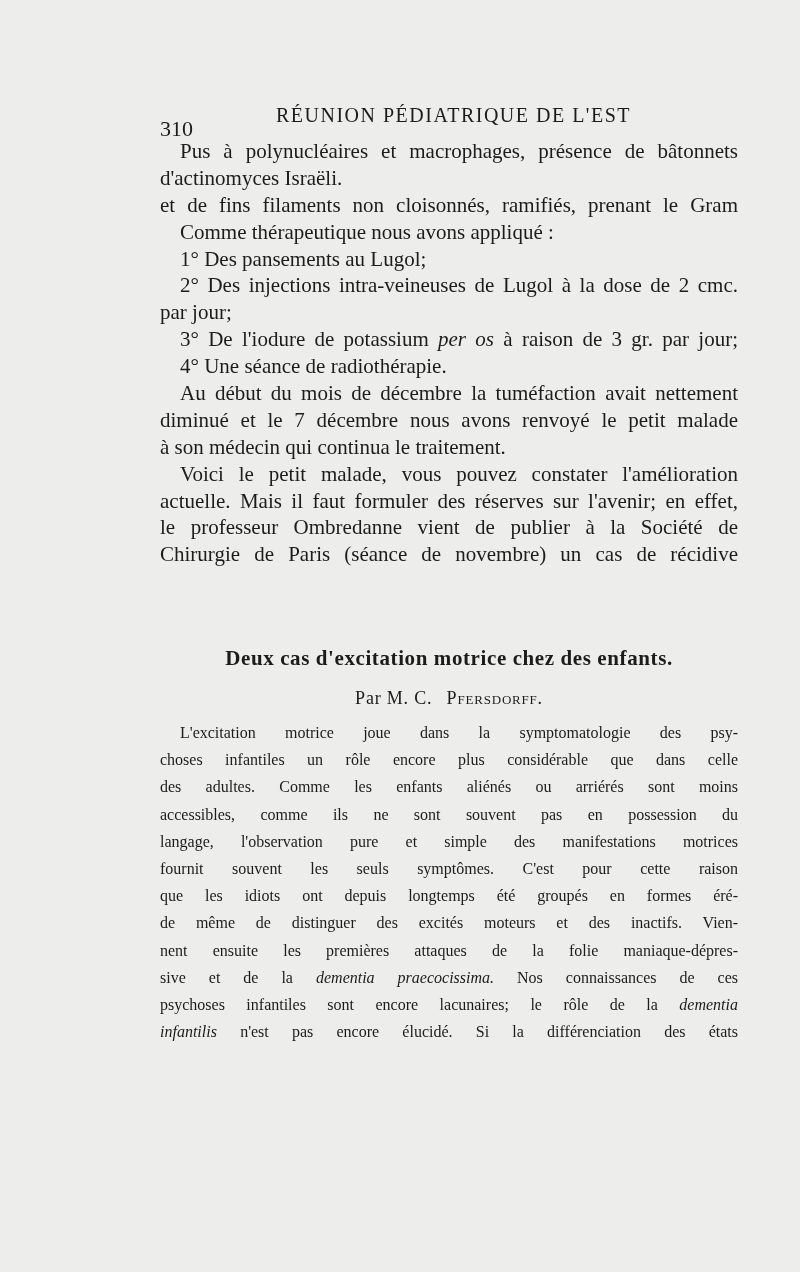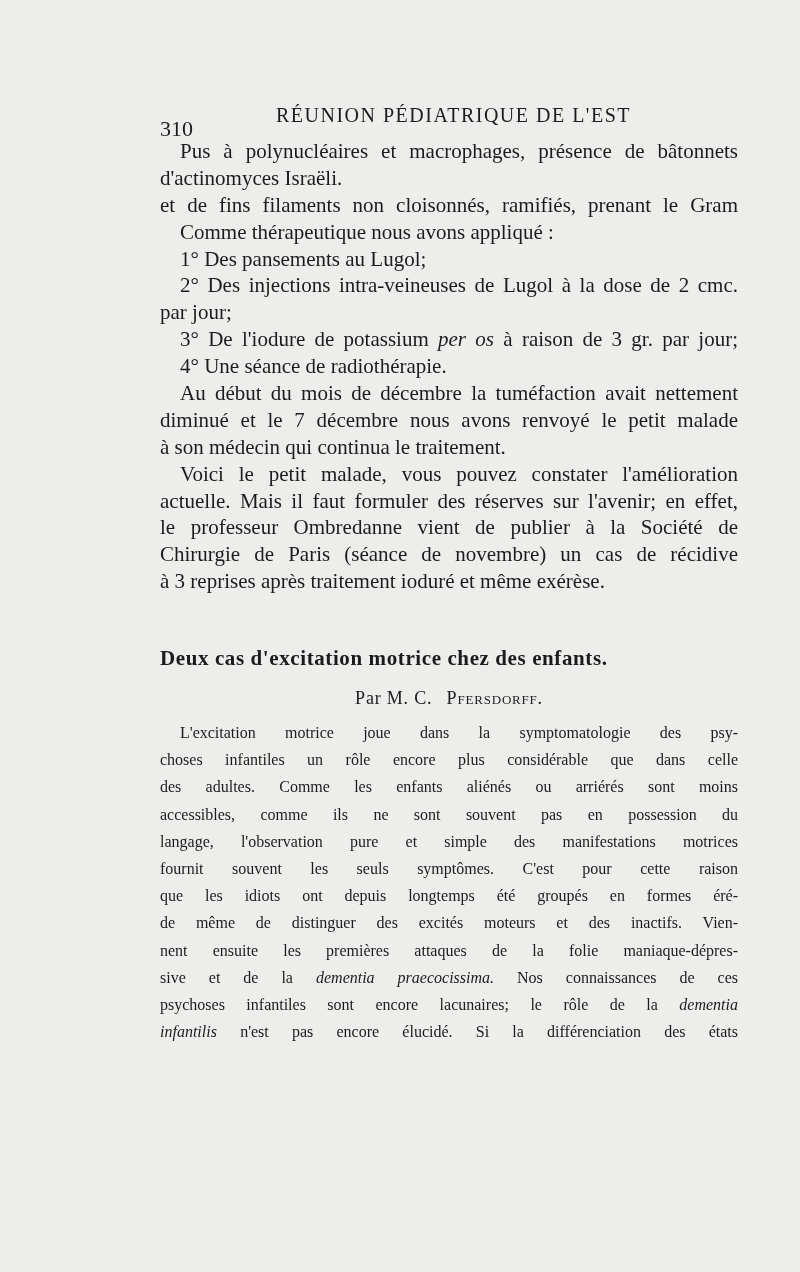--- a/index.html
+++ b/index.html
@@ -11,21 +11,21 @@
     color: #1c1c1c;
   }
   .page { position: absolute; left: 0; top: 0; width: 800px; height: 1272px; }
   .header { position: absolute; top: 100px; left: 160px; width: 580px; height: 30px; }
   .page-number { position: absolute; left: 0; top: 16px; font-size: 22px; }
   .running-head { position: absolute; left: 116px; top: 4px; font-size: 20px; letter-spacing: 1.5px; }
   .body { position: absolute; left: 160px; top: 138px; width: 578px; font-size: 21px; line-height: 26.9px; }
   .line { display: block; white-space: nowrap; text-align: justify; text-align-last: justify; height: 26.9px; }
   .line.last { text-align-last: left; }
   .indent { padding-left: 20px; }
-  .title { position: absolute; left: 160px; top: 646px; width: 578px; text-align: left; font-family: "Liberation Serif", serif; font-weight: bold; font-size: 21px; letter-spacing: 0.6px; }
+  .title { position: absolute; left: 160px; top: 646px; width: 578px; text-align: center; font-family: "Liberation Serif", serif; font-weight: bold; font-size: 21px; letter-spacing: 0.6px; }
   .author { position: absolute; left: 160px; top: 688px; width: 578px; text-align: center; font-size: 18px; letter-spacing: 0.8px; }
   .sc { font-variant: small-caps; margin-left: 9px; }
   .body2 { position: absolute; left: 160px; top: 719px; width: 578px; font-size: 16px; line-height: 27.2px; }
   .body2 .line { height: 27.2px; }
   i { font-style: italic; }
 </style>
 </head>
 <body>
 
 <div class="page">
@@ -45,21 +45,20 @@
     <span class="line last">par jour;</span>
     <span class="line indent"><span>3° De l'iodure de potassium</span> <i>per os</i> <span>à raison de 3 gr. par jour;</span></span>
     <span class="line last indent">4° Une séance de radiothérapie.</span>
     <span class="line indent">Au début du mois de décembre la tuméfaction avait nettement</span>
     <span class="line">diminué et le 7 décembre nous avons renvoyé le petit malade</span>
     <span class="line last">à son médecin qui continua le traitement.</span>
     <span class="line indent">Voici le petit malade, vous pouvez constater l'amélioration</span>
     <span class="line">actuelle. Mais il faut formuler des réserves sur l'avenir; en effet,</span>
     <span class="line">le professeur Ombredanne vient de publier à la Société de</span>
     <span class="line">Chirurgie de Paris (séance de novembre) un cas de récidive</span>
-    <span class="line last">à 3 reprises après traitement ioduré et même exérèse.</span>
   </div>
 
   <div class="title">Deux cas d'excitation motrice chez des enfants.</div>
   <div class="author"><span>Par M. C.</span> <span class="sc">Pfersdorff.</span></div>
 
   <div class="body2">
     <span class="line indent">L'excitation motrice joue dans la symptomatologie des psy-</span>
     <span class="line">choses infantiles un rôle encore plus considérable que dans celle</span>
     <span class="line">des adultes. Comme les enfants aliénés ou arriérés sont moins</span>
     <span class="line">accessibles, comme ils ne sont souvent pas en possession du</span>

